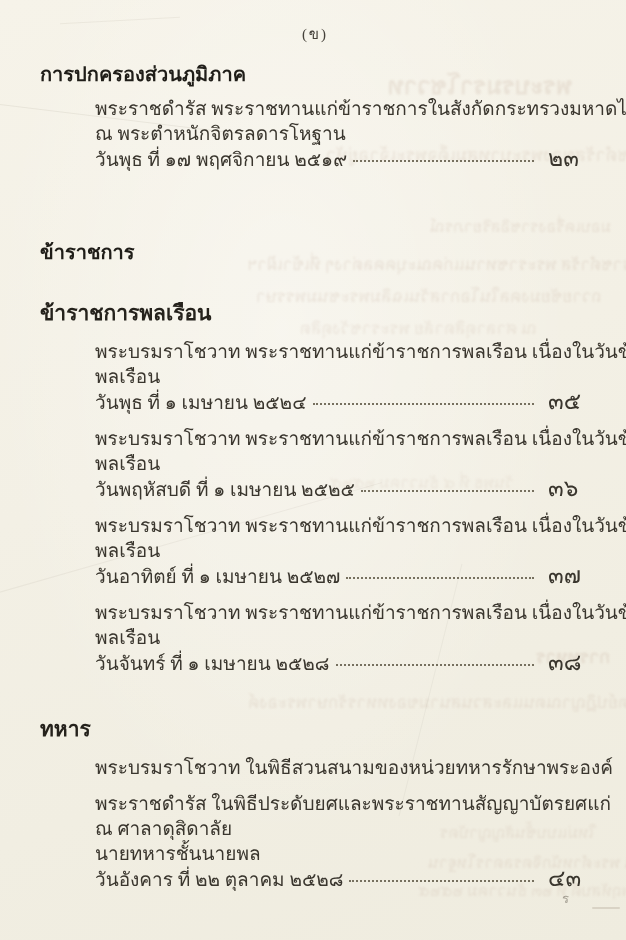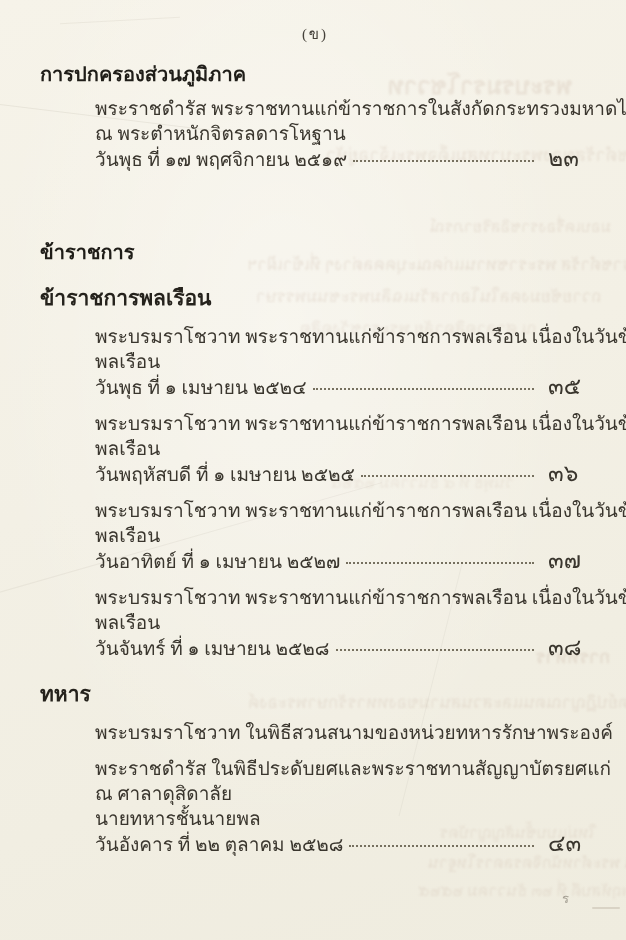--- a/index.html
+++ b/index.html
@@ -13,22 +13,22 @@
     overflow:hidden;
     font-family:"Liberation Serif","DejaVu Serif",serif;
     color:#332f28;
   }
   .content { position:absolute; inset:0; padding:22px 36px 0 40px; box-sizing:border-box; }
 
   .folio { text-align:center; font-size:15px; letter-spacing:2px; color:#45413a; margin-bottom:16px; }
 
   .h1 { font-size:20px; font-weight:bold; color:#1f1d18; line-height:1.2; }
   .h1.second { margin-top:68px; }
-  .h2 { font-size:21px; font-weight:bold; color:#25221c; margin-top:17px; }
-  .h2.military { margin-top:16px; }
+  .h2 { font-size:21px; font-weight:bold; color:#25221c; margin-top:32px; }
+  .h2.military { margin-top:36px; }
 
   .entries { margin-top:10px; }
   .entry { margin-left:55px; margin-bottom:11px; font-size:19px; line-height:25px; color:#3a362e; }
   .e-line { white-space:nowrap; }
   .e-last { display:flex; align-items:baseline; }
   .e-date { white-space:nowrap; }
   .leader {
     flex:1 1 auto;
     border-bottom:2px dotted #76705f;
     margin:0 4px 0 6px;

